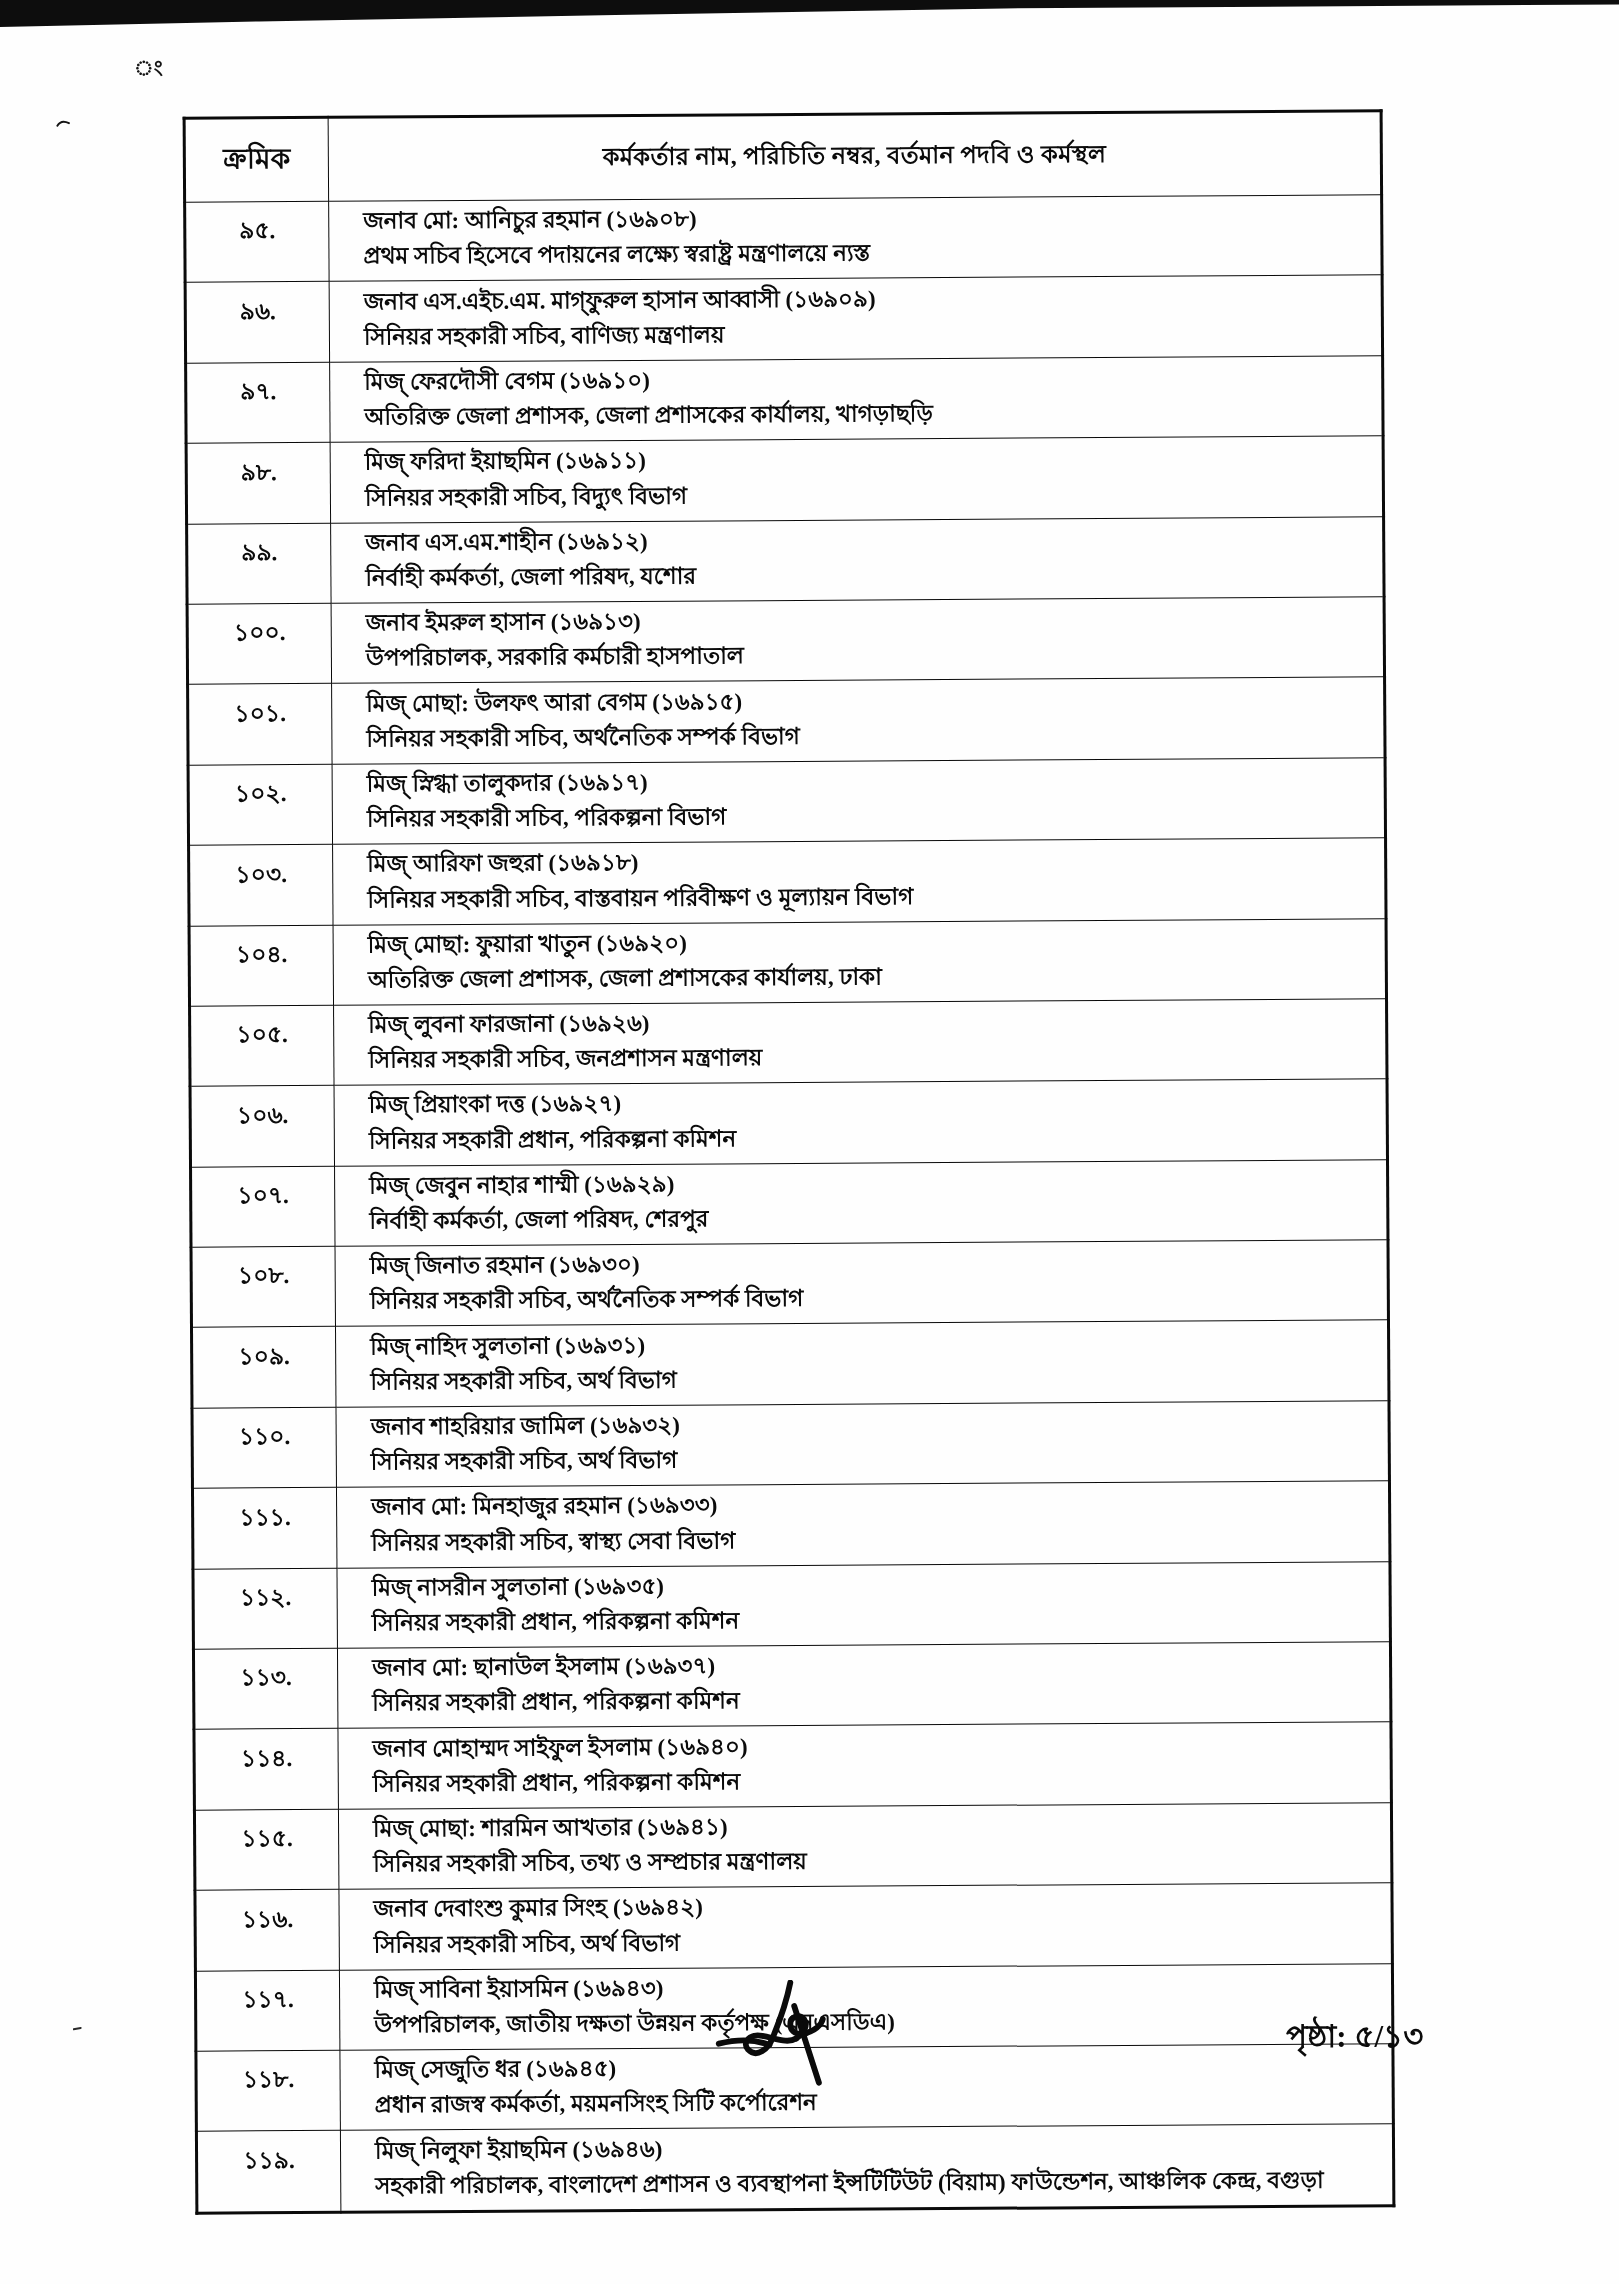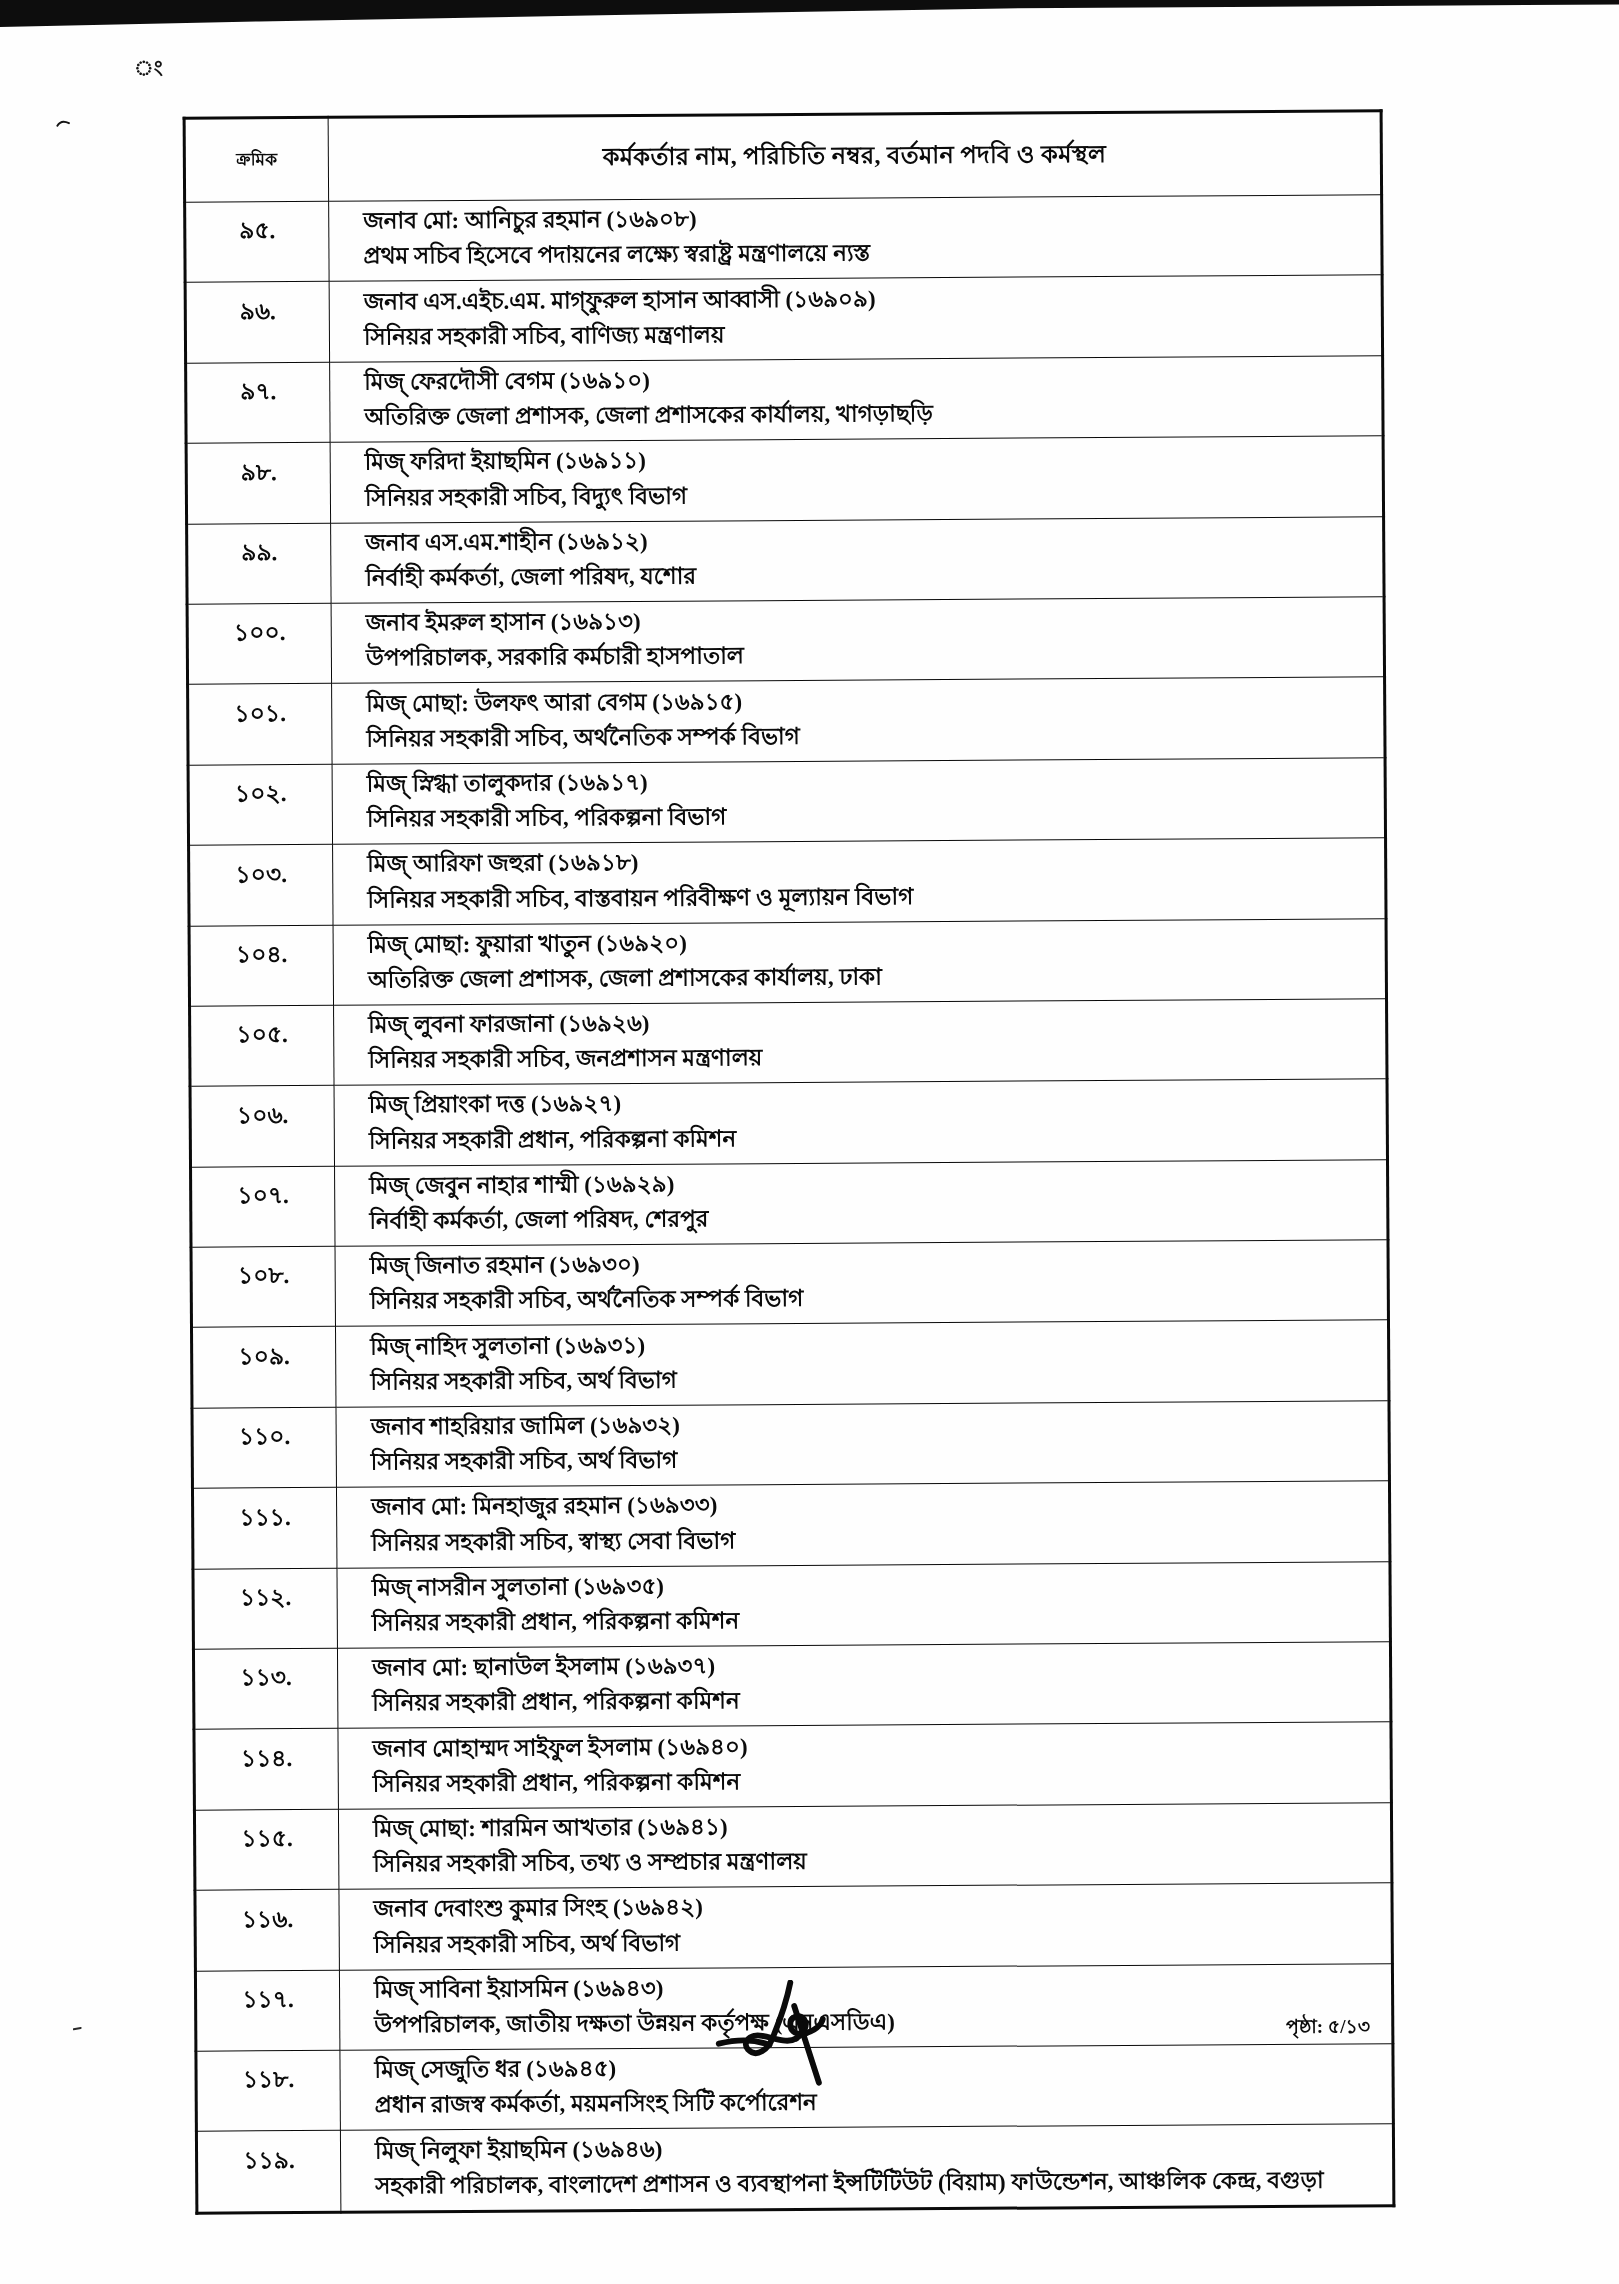--- a/index.html
+++ b/index.html
@@ -42,21 +42,21 @@
     border: 1.9px solid #0a0a0a;
     background: transparent;
   }
   .doc-table { border: 3.2px solid #0a0a0a; }
   .col-serial { width: 144px; }
   .header-row th {
     height: 80px;
     vertical-align: middle;
     text-align: center;
     font-weight: bold;
-    font-size: 17px;
+    font-size: 28px;
     letter-spacing: 0.3px;
   }
   .header-row th.details-h { font-size: 24px; }
   .data-row td { height: 68px; vertical-align: top; }
   .cell-serial {
     text-align: center;
     font-size: 23.4px;
     font-weight: bold;
     padding-top: 10.4px;
   }
@@ -72,21 +72,21 @@
     font-weight: bold;
     white-space: nowrap;
     line-height: 30px;
     margin-top: 5.2px;
   }
   
   .page-number {
     position: absolute;
     left: 1286px;
     top: 2012px;
-    font-size: 19px;
+    font-size: 31px;
     font-weight: bold;
     white-space: nowrap;
   }
   
   .signature {
     position: absolute;
     left: 711px;
     top: 1980px;
     width: 156px;
     height: 130px;

